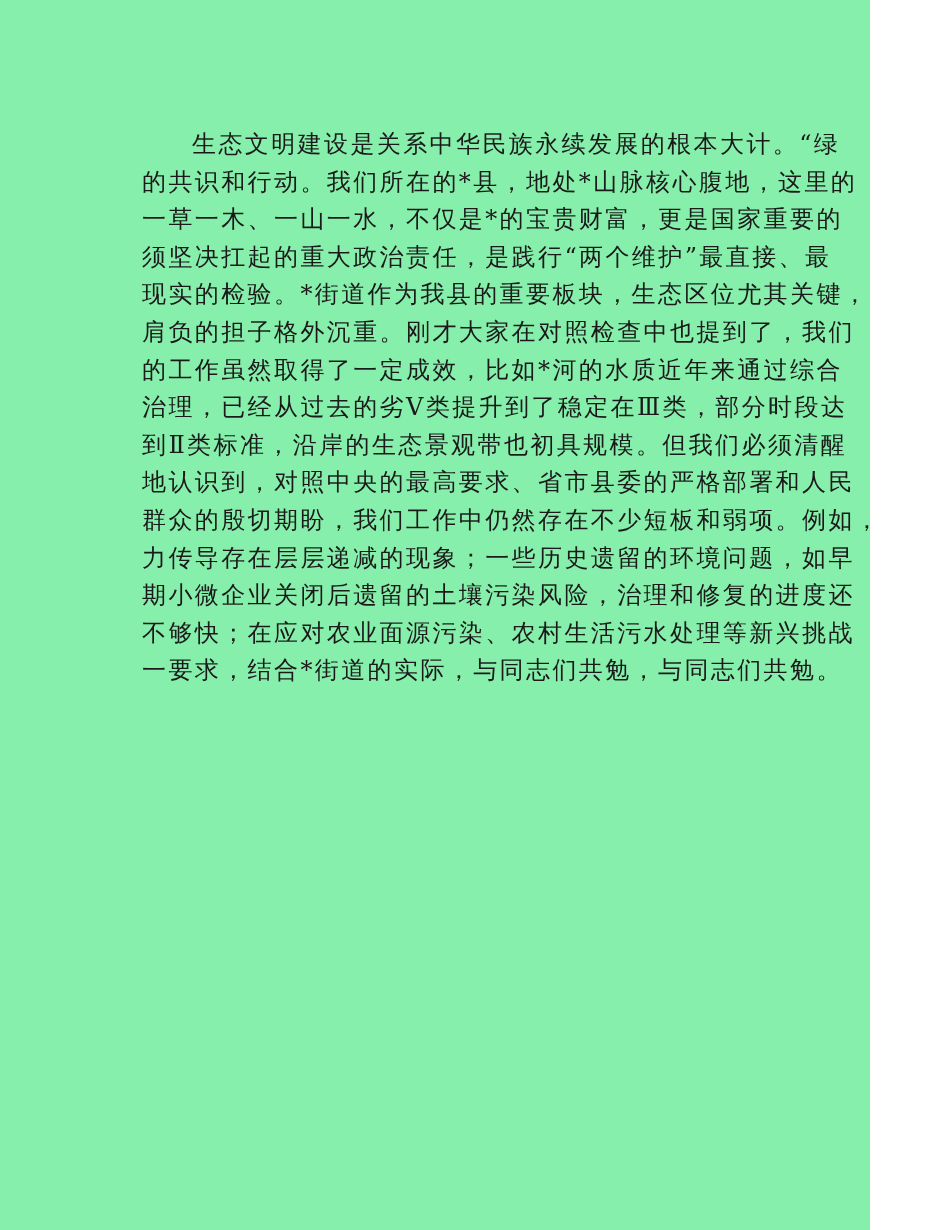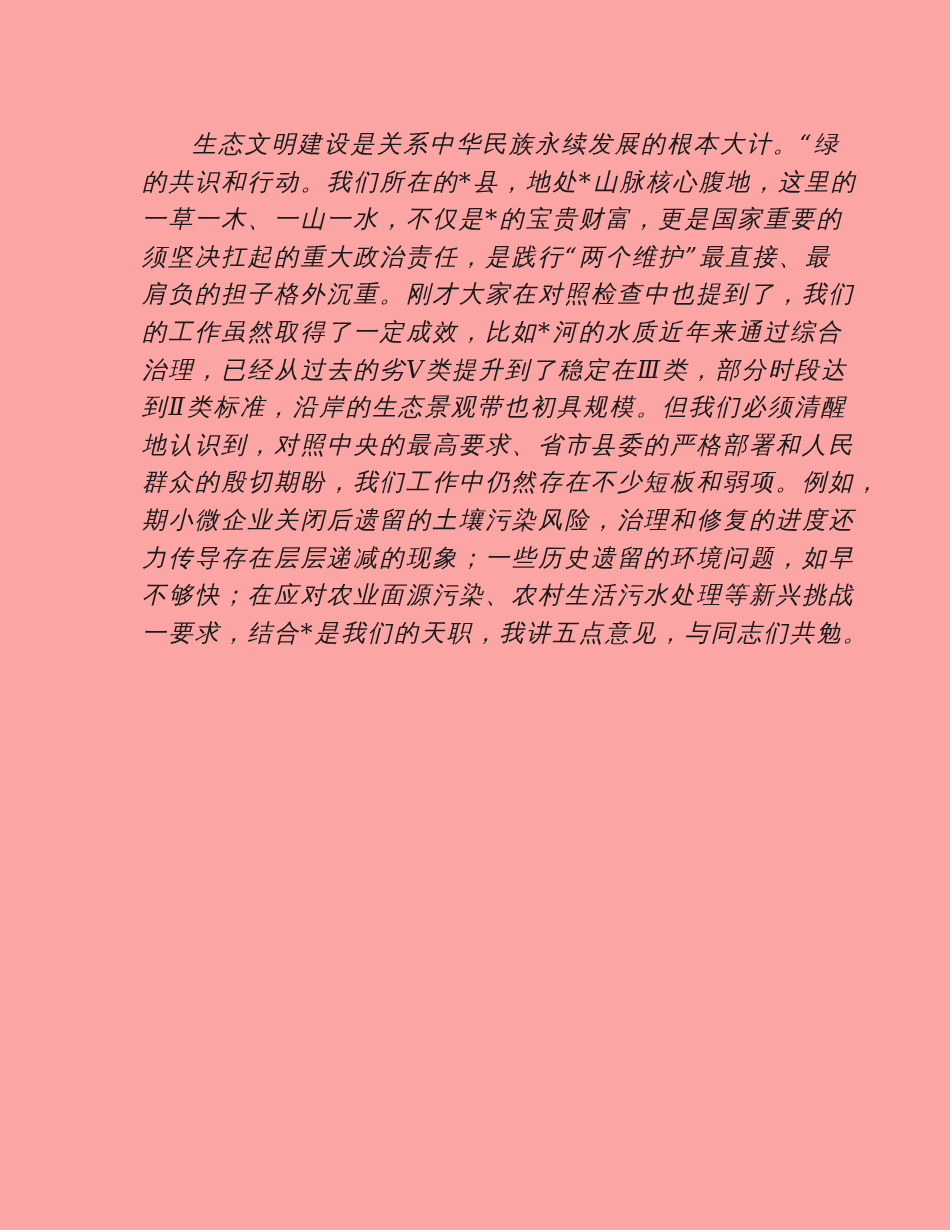--- a/index.html
+++ b/index.html
@@ -10,24 +10,23 @@
   body {
     width: 950px;
     height: 1230px;
     position: relative;
     overflow: hidden;
   }
   .page {
     position: absolute;
     left: 0;
     top: 0;
-    width: 950px;
+    width: 870px;
     height: 1230px;
-    background: #fca5a5;
-    font-style: italic;
+    background: #86efac;
   }
   .body-text {
     position: absolute;
     left: 142px;
     top: 126px;
     width: 700px;
     margin: 0;
     font-family: "DejaVu Serif", "Liberation Serif", serif;
     font-size: 24px;
     color: #1a1a1a;
@@ -45,24 +44,25 @@
 </style>
 </head>
 <body>
 
 <div class="page">
   <p class="body-text">
     <span class="line indent">生态文明建设是关系中华民族永续发展的根本大计。“绿</span>
     <span class="line">的共识和行动。我们所在的*县，地处*山脉核心腹地，这里的</span>
     <span class="line">一草一木、一山一水，不仅是*的宝贵财富，更是国家重要的</span>
     <span class="line">须坚决扛起的重大政治责任，是践行“两个维护”最直接、最</span>
+    <span class="line">现实的检验。*街道作为我县的重要板块，生态区位尤其关键，</span>
     <span class="line">肩负的担子格外沉重。刚才大家在对照检查中也提到了，我们</span>
     <span class="line">的工作虽然取得了一定成效，比如*河的水质近年来通过综合</span>
     <span class="line">治理，已经从过去的劣Ⅴ类提升到了稳定在Ⅲ类，部分时段达</span>
     <span class="line">到Ⅱ类标准，沿岸的生态景观带也初具规模。但我们必须清醒</span>
     <span class="line">地认识到，对照中央的最高要求、省市县委的严格部署和人民</span>
     <span class="line">群众的殷切期盼，我们工作中仍然存在不少短板和弱项。例如，</span>
+    <span class="line">力传导存在层层递减的现象；一些历史遗留的环境问题，如早</span>
     <span class="line">期小微企业关闭后遗留的土壤污染风险，治理和修复的进度还</span>
-    <span class="line">力传导存在层层递减的现象；一些历史遗留的环境问题，如早</span>
     <span class="line">不够快；在应对农业面源污染、农村生活污水处理等新兴挑战</span>
-    <span class="line">一要求，结合*是我们的天职，我讲五点意见，与同志们共勉。</span>
+    <span class="line">一要求，结合*街道的实际，与同志们共勉，与同志们共勉。</span>
   </p>
 </div>
 
 </body></html>

